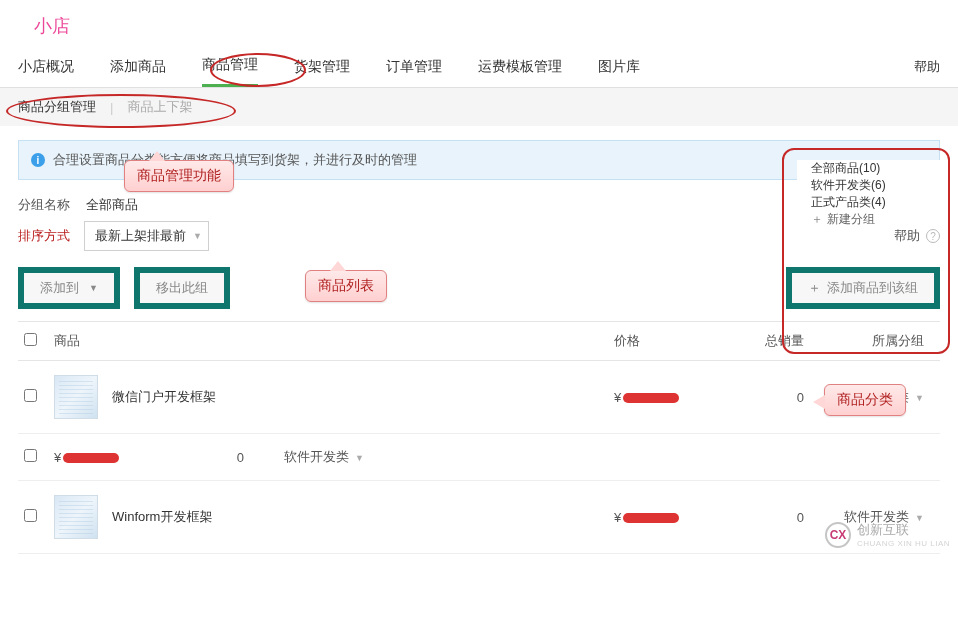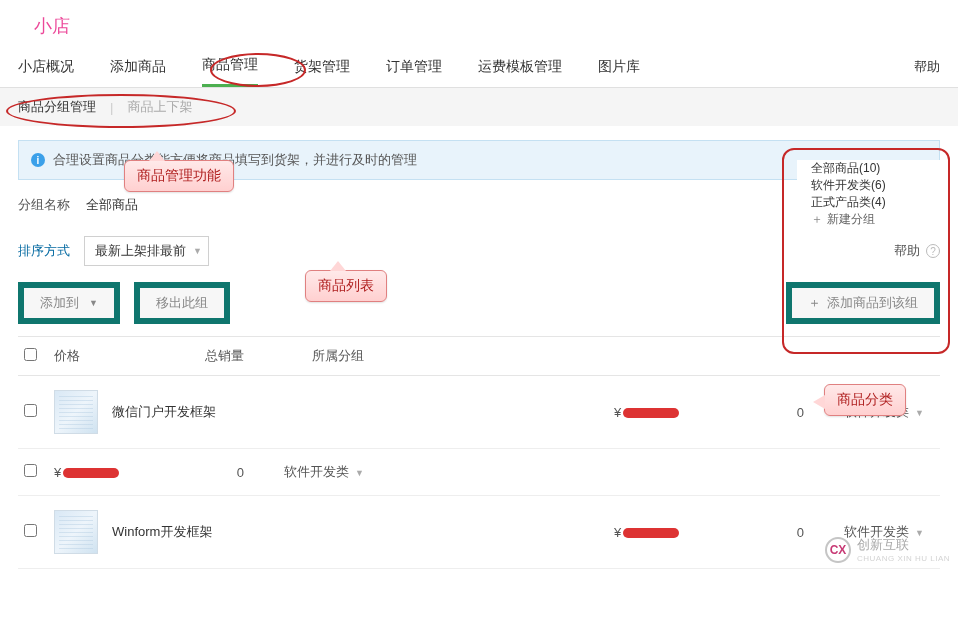--- a/index.html
+++ b/index.html
@@ -16,26 +16,26 @@
   .sub-nav { background: #f5f5f5; padding: 10px 18px; display: flex; align-items: center; font-size: 13px; }
   .sub-nav .sub-tab { color: #333; cursor: pointer; }
   .sub-nav .sub-tab.inactive { color: #aaa; }
   .sub-nav .divider { color: #ccc; margin: 0 14px; }
   
   .content-wrap { padding: 14px 18px 0 18px; position: relative; }
   
   .tip-bar { background: #e8f3fb; border: 1px solid #c4e0f2; padding: 10px 12px; display: flex; align-items: center; color: #555; margin-bottom: 16px; }
   .tip-bar .info-icon { width: 14px; height: 14px; border-radius: 50%; background: #3ba0e9; color: #fff; font-size: 10px; display: inline-flex; align-items: center; justify-content: center; margin-right: 8px; font-weight: bold; }
   
-  .filter-row { display: flex; align-items: center; margin-bottom: 22px; font-size: 13px; }
+  .filter-row { display: flex; align-items: center; margin-bottom: 7px; font-size: 13px; }
   .filter-row .label { color: #555; margin-right: 16px; }
   .filter-row .value { color: #333; }
   
   .sort-row { display: flex; align-items: center; margin-bottom: 16px; font-size: 13px; }
-  .sort-row .label { color: #0369a1; margin-right: 14px; }
+  .sort-row .label { color: #b91c1c; margin-right: 14px; }
   .sort-row .select-box { border: 1px solid #d0d0d0; padding: 5px 22px 5px 10px; position: relative; cursor: pointer; background: #fff; }
   .sort-row .select-box .caret { position: absolute; right: 6px; top: 50%; transform: translateY(-50%); font-size: 9px; color: #aaa; }
   .sort-row .spacer { flex: 1; }
   .sort-row .help2 { color: #555; margin-right: 6px; }
   .sort-row .help-q { width: 14px; height: 14px; border: 1px solid #bbb; border-radius: 50%; color: #bbb; font-size: 10px; display: inline-flex; align-items: center; justify-content: center; }
   
   .action-bar { display: flex; align-items: center; margin-bottom: 12px; }
   .btn { border: 6px solid #0f766e; background: #f7f7f7; padding: 6px 16px; font-size: 13px; cursor: pointer; color: #888; display: inline-flex; align-items: center; }
   .btn .caret { margin-left: 10px; font-size: 9px; }
   .btn + .btn { margin-left: 14px; }
@@ -137,20 +137,21 @@
     <div class="spacer"></div>
     <div class="btn add-prod">
       <span class="plus">＋</span>
       <span>添加商品到该组</span>
     </div>
   </div>
 
   <div class="table">
     <div class="thead">
       <div class="col-check"><input type="checkbox" style=""></div>
+      <div class="col-prod">商品</div>
       <div class="col-price">价格</div>
       <div class="col-sales">总销量</div>
       <div class="col-group">所属分组</div>
     </div>
 
     <div class="trow">
       <div class="col-check"><input type="checkbox" style=""></div>
       <div class="col-prod">
         <div class="thumb"></div>
         <span class="prod-name">微信门户开发框架</span>

